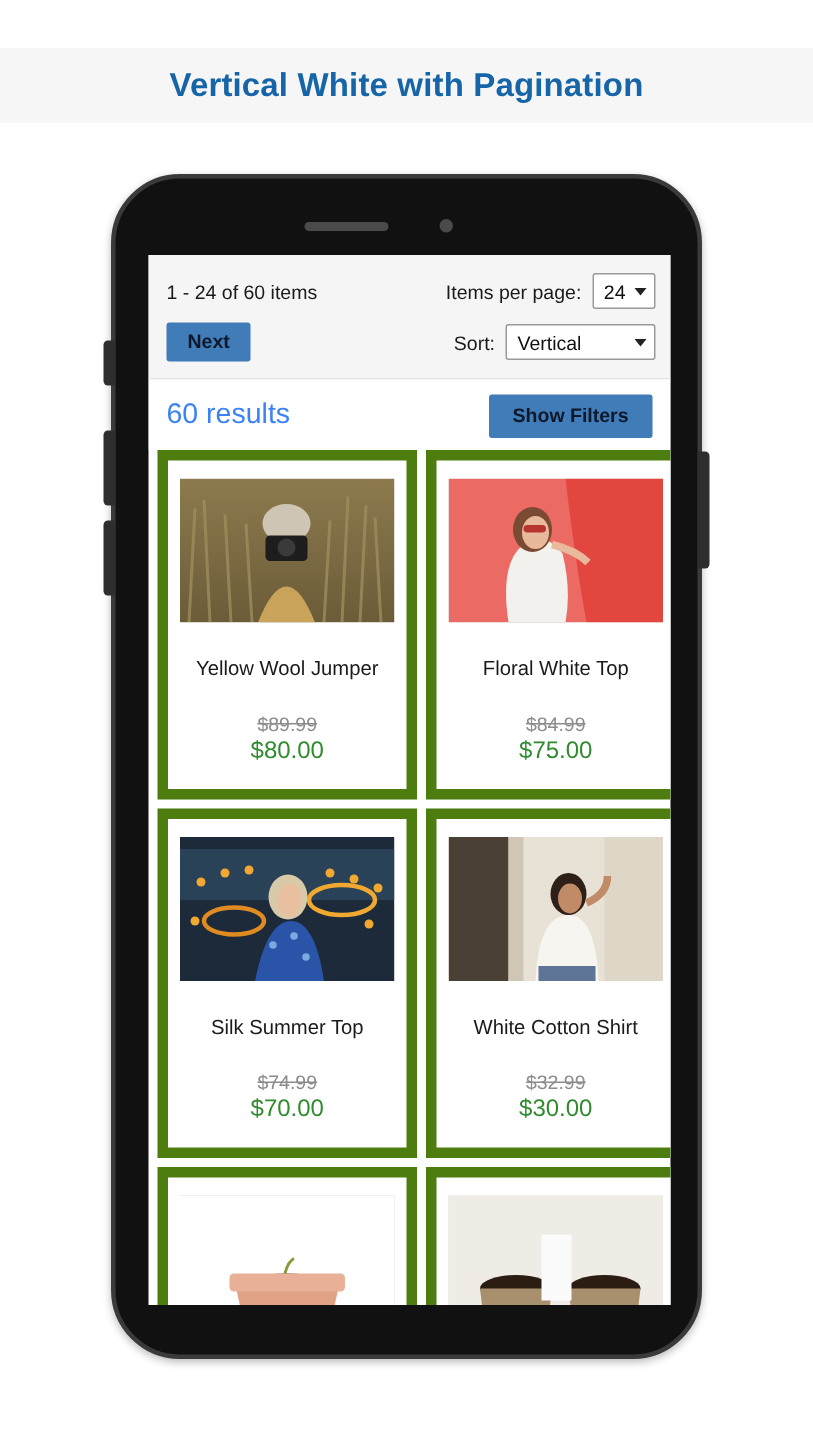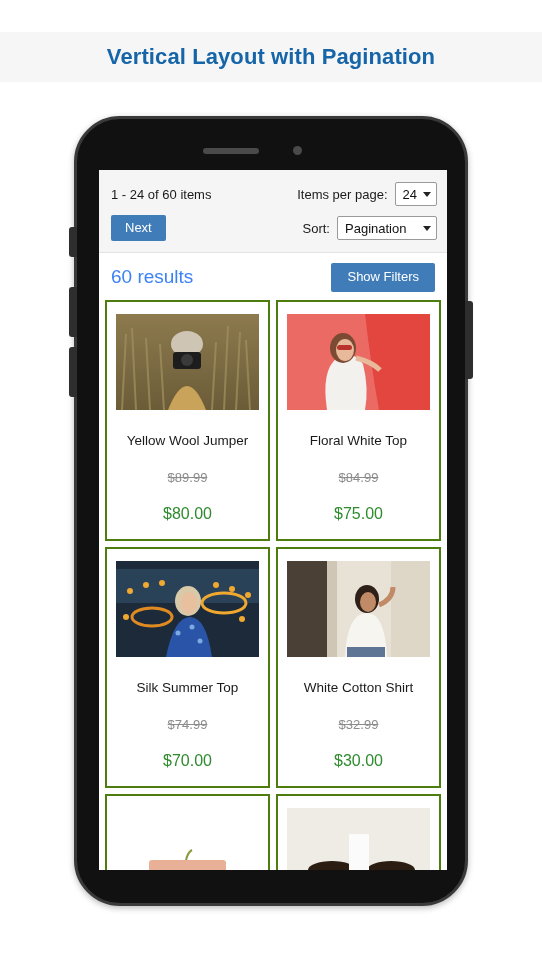--- a/index.html
+++ b/index.html
@@ -101,28 +101,29 @@
   .caret {
     margin-left: 6px;
     width: 0; height: 0;
     border-left: 4px solid transparent;
     border-right: 4px solid transparent;
     border-top: 5px solid #222;
   }
 
   .btn-blue {
     background: #3f7cb8;
-    color: #ffffff;
+    color: #0f172a;
     border: none;
     border-radius: 2px;
     font-size: 13px;
     font-family: "Liberation Sans", sans-serif;
     padding: 6px 14px;
     cursor: pointer;
     line-height: 1.15;
+    font-weight: bold;
   }
 
   
   .results-bar {
     display: flex; align-items: center;
     justify-content: space-between;
     padding: 10px 12px 8px 12px;
     background: #ffffff;
   }
   .results-text {
@@ -132,21 +133,21 @@
   .btn-filters { padding: 7px 16px; font-size: 13px; }
 
   
   .grid {
     display: grid;
     grid-template-columns: 1fr 1fr;
     gap: 6px;
     padding: 0 6px;
   }
   .card {
-    border: 2px solid #4d7c0f;
+    border: 7px solid #4d7c0f;
     background: #ffffff;
     padding: 12px 8px 16px 8px;
     display: flex; flex-direction: column;
     align-items: center;
     cursor: pointer;
   }
   .card-img {
     width: 143px; height: 96px;
     overflow: hidden;
     position: relative;
@@ -159,31 +160,31 @@
     color: #1a1a1a;
     text-align: center;
   }
   .price-old {
     margin-top: 22px;
     font-size: 13px;
     color: #8c8c8c;
     text-decoration: line-through;
   }
   .price-new {
-    margin-top: 20px;
+    margin-top: 2px;
     font-size: 16px;
     color: #2e8b2e;
   }
   .card-tall { padding-bottom: 40px; }
 </style>
 </head>
 <body>
 
 <div class="title-band">
-  <div class="title-text">Vertical Layout with Pagination</div>
+  <div class="title-text">Vertical White with Pagination</div>
 </div>
 
 <div class="phone">
   <div class="phone-speaker"></div>
   <div class="phone-camera"></div>
   <div class="side-btn btn-left-1"></div>
   <div class="side-btn btn-left-2"></div>
   <div class="side-btn btn-left-3"></div>
   <div class="side-btn btn-right-1"></div>
 
@@ -198,21 +199,21 @@
             <span>24</span>
             <span class="caret"></span>
           </div>
         </div>
       </div>
       <div class="toolbar-row">
         <button class="btn-blue">Next</button>
         <div class="field-group">
           <span class="field-label">Sort:</span>
           <div class="select-box select-sort">
-            <span>Pagination</span>
+            <span>Vertical</span>
             <span class="caret"></span>
           </div>
         </div>
       </div>
     </div>
 
     <div class="results-bar">
       <div class="results-text">60 results</div>
       <button class="btn-blue btn-filters">Show Filters</button>
     </div>

